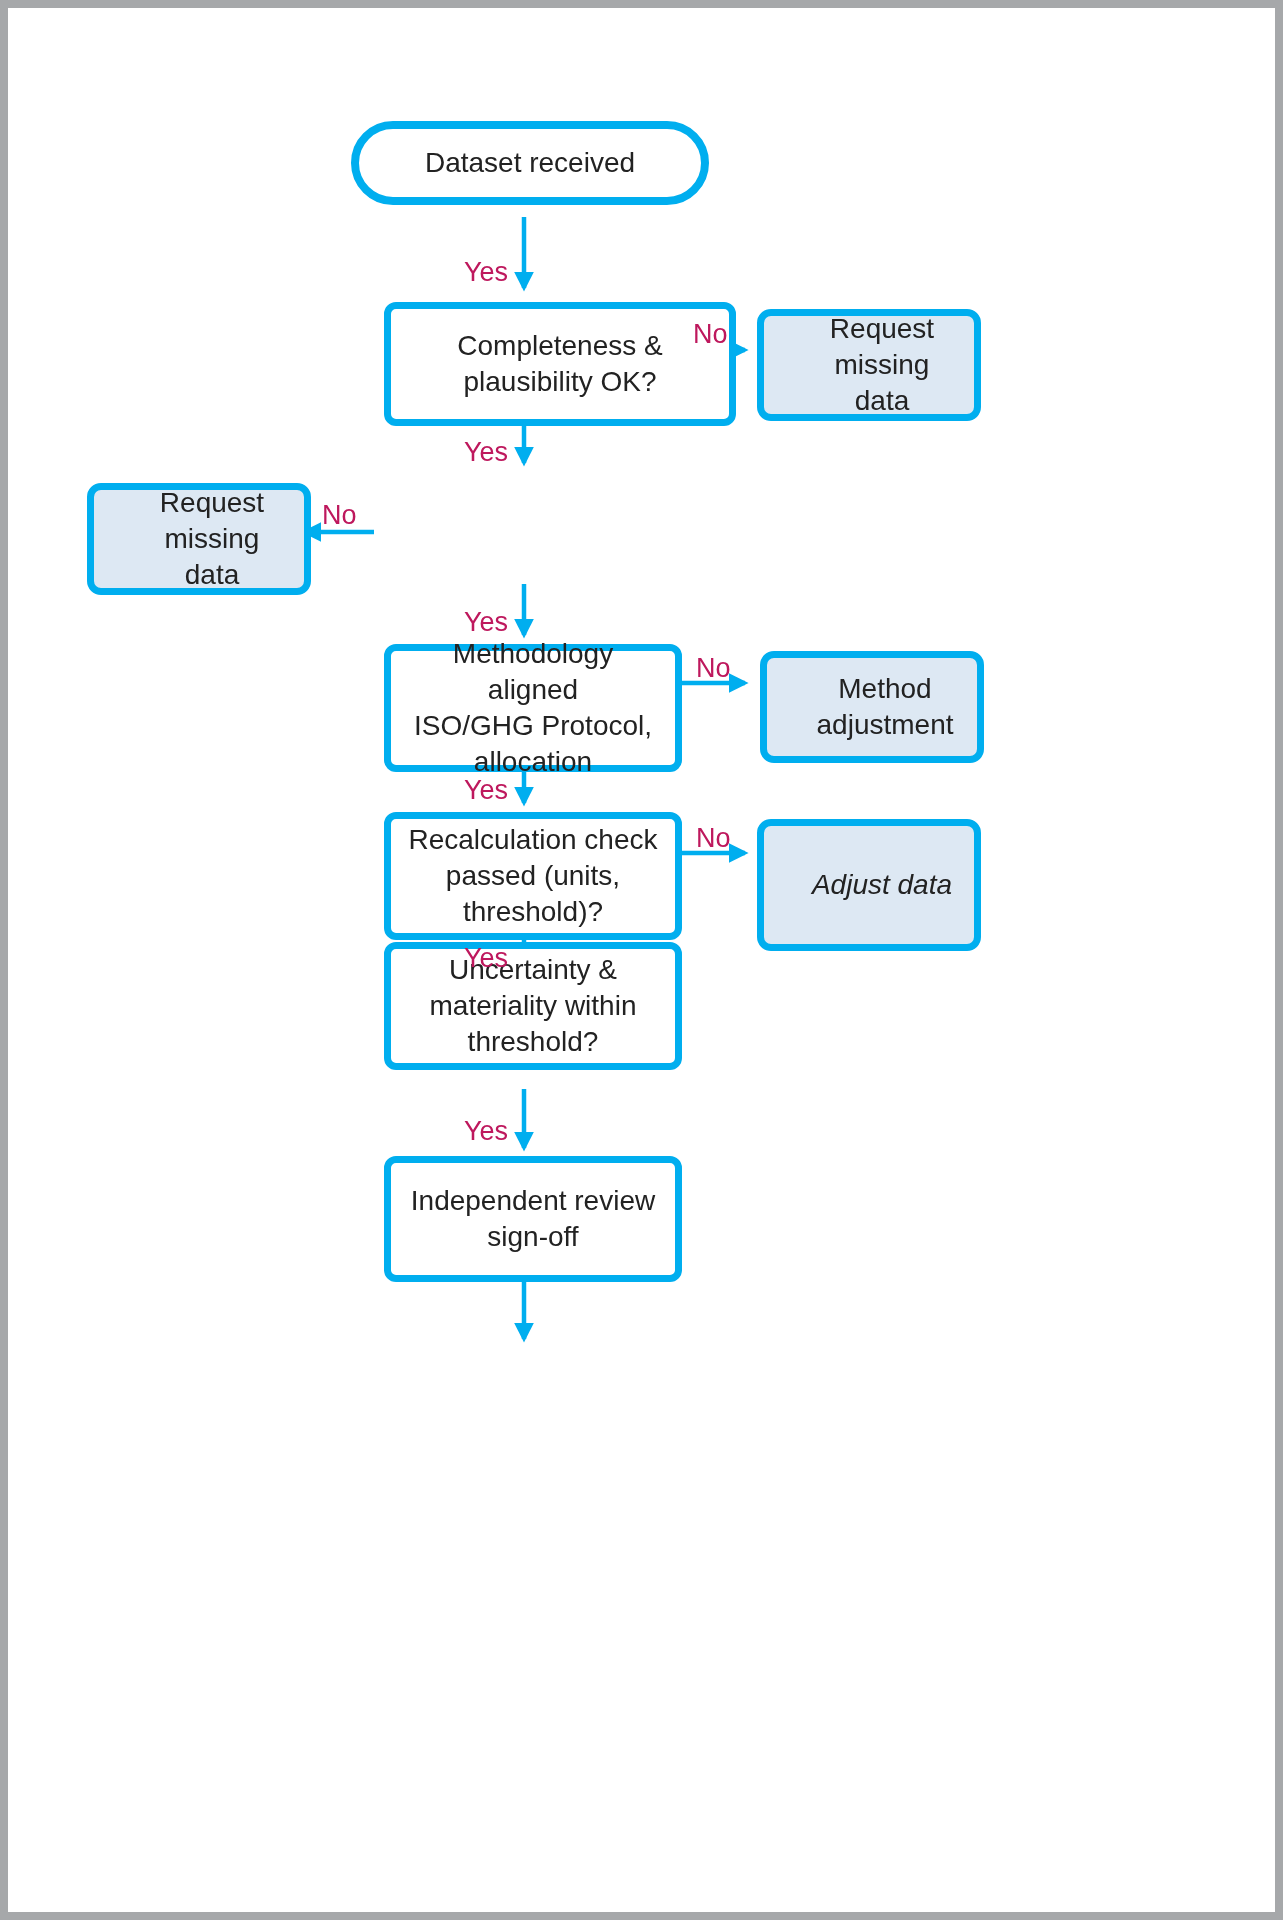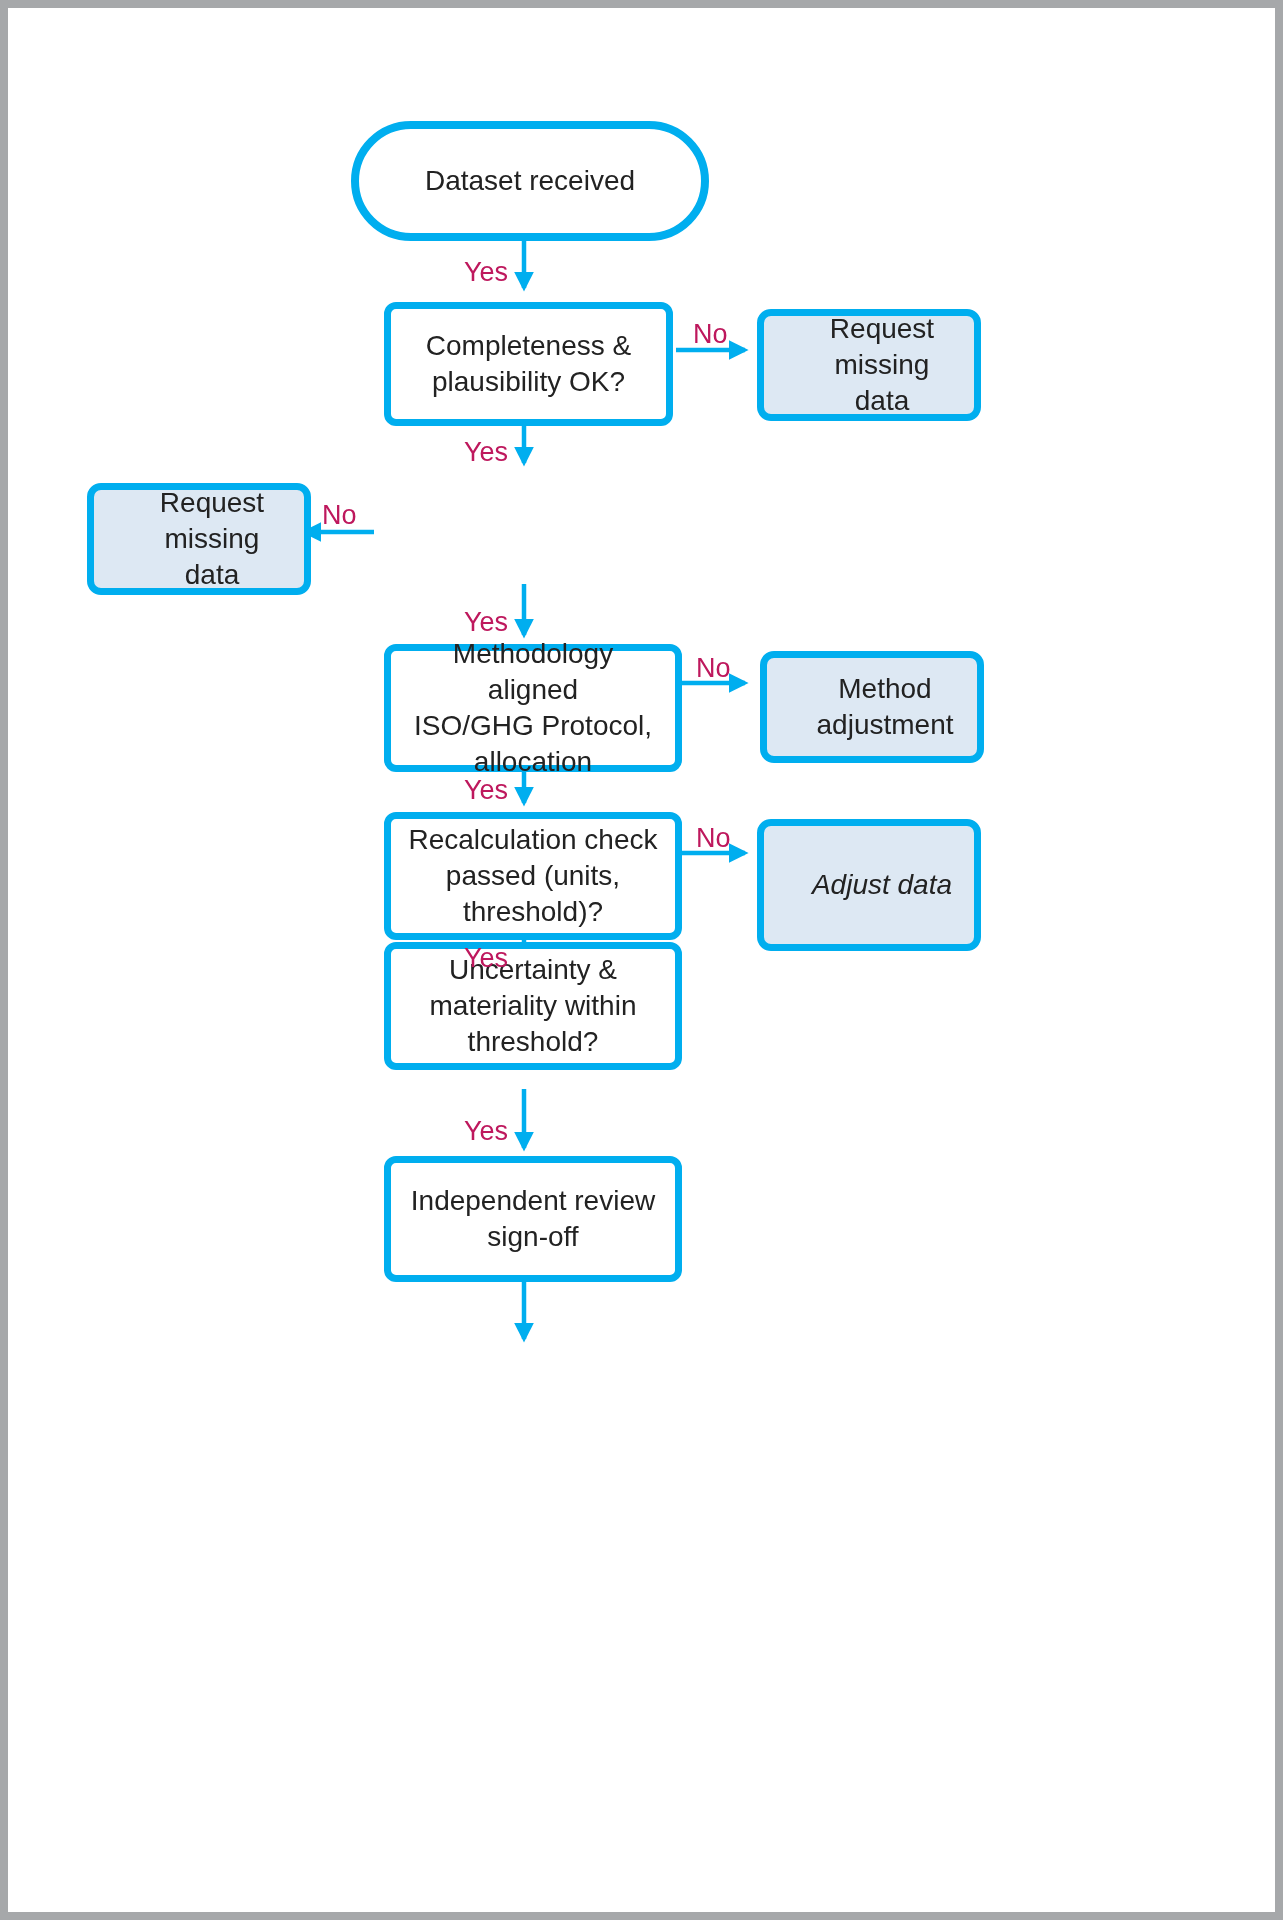--- a/index.html
+++ b/index.html
@@ -99,23 +99,23 @@
         <line x1="668" y1="845" x2="737" y2="845"></line>
 
         <line x1="516" y1="912" x2="516" y2="963"></line>
 
         <line x1="516" y1="1081" x2="516" y2="1140"></line>
 
         <line x1="516" y1="1256" x2="516" y2="1331"></line>
       </g>
     </svg>
 
-    <div class="node terminal" style="left:343px; top:113px; width:358px; height:120px;">Dataset received</div>
+    <div class="node terminal" style="left:343px; top:113px; width:358px; height:84px;">Dataset received</div>
 
-    <div class="node" style="left:376px; top:294px; width:289px; height:124px;">Completeness &amp;
+    <div class="node" style="left:376px; top:294px; width:352px; height:124px;">Completeness &amp;
 plausibility OK?</div>
 
     <div class="node side" style="left:749px; top:301px; width:224px; height:112px;">Request
 missing data</div>
 
 
     <div class="node side" style="left:79px; top:475px; width:224px; height:112px;">Request
 missing data</div>
 
     <div class="node" style="left:376px; top:636px; width:298px; height:128px;">Methodology aligned

